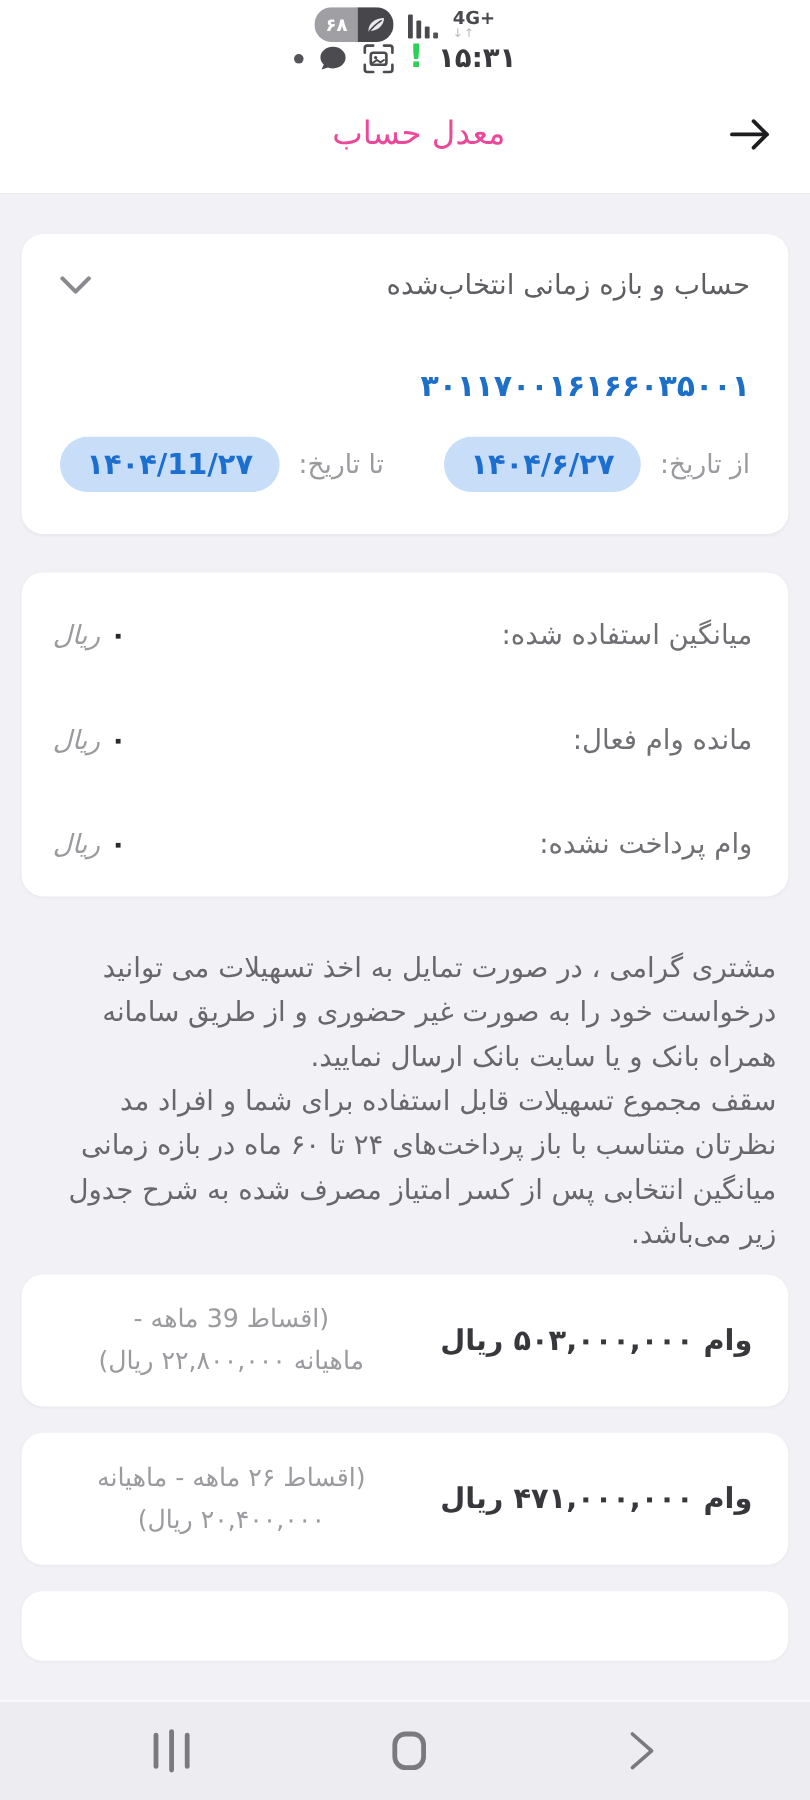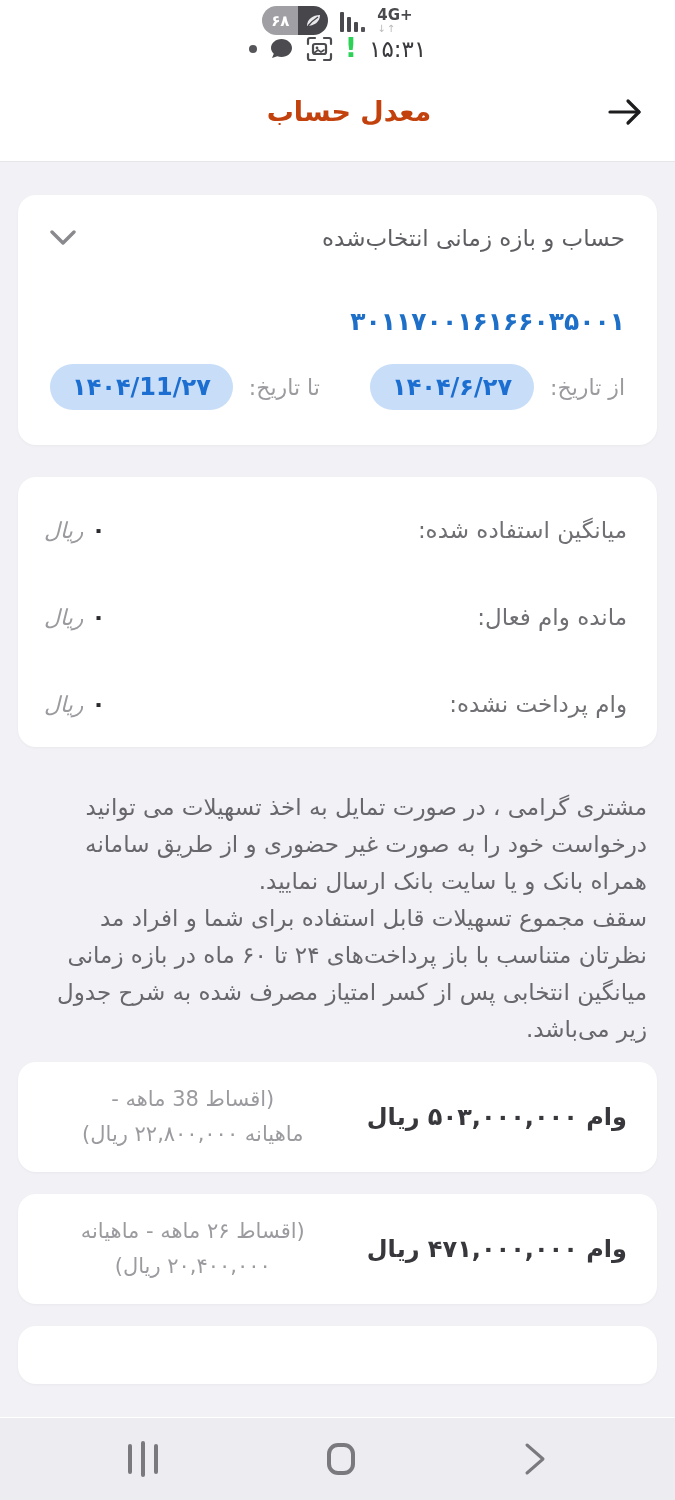--- a/index.html
+++ b/index.html
@@ -36,28 +36,28 @@
   .signal span { width:4px; background:#4a4a4e; border-radius:1px; display:block; }
   .signal span:nth-child(1){height:20px;}
   .signal span:nth-child(2){height:15px;}
   .signal span:nth-child(3){height:10px;}
   .signal span:nth-child(4){height:5px; background:#535357;}
   .net { display:flex; flex-direction:column; align-items:flex-start; line-height:1; }
   .net .g { font-size:15px; font-weight:bold; color:#4a4a4e; }
   .net .arrows { font-size:10px; color:#b9b9bd; margin-top:1px; letter-spacing:1px; }
   .sb-dot { width:8px; height:8px; border-radius:50%; background:#56565a; }
   .excl { color:#2ed158; font-size:27px; font-weight:bold; line-height:1; transform:translateY(-1px); }
-  .clock { font-size:23px; color:#3a3a3e; font-weight:400; direction:rtl; }
+  .clock { font-size:23px; color:#3a3a3e; font-weight:700; direction:rtl; }
   
   .header {
     height:100px; background:#ffffff; position:relative;
     display:flex; align-items:center; justify-content:center;
     border-bottom:1px solid #e6e5e9;
   }
-  .page-title { font-size:27px; font-weight:bold; color:#c2410c;margin-left:23px; }
+  .page-title { font-size:27px; font-weight:normal; color:#ec4899;margin-left:23px; }
   .back-btn {
     position:absolute; left:auto; right:30px; top:50%; transform:translateY(-50%);
     width:40px; height:40px; display:flex; align-items:center; justify-content:center;
     cursor:pointer;
   }
   
   .content {
     background:#f2f1f5; height:1255px; padding:33px 18px 16px 18px; overflow:hidden;
   }
   .card {
@@ -227,21 +227,21 @@
   </div>
 
   <div class="info-text">
     <div>مشتری گرامی ، در صورت تمایل به اخذ تسهیلات می توانید درخواست خود را به صورت غیر حضوری و از طریق سامانه همراه بانک و یا سایت بانک ارسال نمایید.</div>
     <div>سقف مجموع تسهیلات قابل استفاده برای شما و افراد مد نظرتان متناسب با باز پرداخت‌های ۲۴ تا ۶۰ ماه در بازه زمانی میانگین انتخابی پس از کسر امتیاز مصرف شده به شرح جدول زیر می‌باشد.</div>
   </div>
 
   <div class="card loan-card">
     <div class="loan-amount">وام ۵۰۳,۰۰۰,۰۰۰ ریال</div>
     <div class="loan-installment-wrap">
-      <div class="loan-installment">(اقساط 38 ماهه - ماهیانه ۲۲,۸۰۰,۰۰۰ ریال)</div>
+      <div class="loan-installment">(اقساط 39 ماهه - ماهیانه ۲۲,۸۰۰,۰۰۰ ریال)</div>
     </div>
   </div>
 
   <div class="card loan-card">
     <div class="loan-amount">وام ۴۷۱,۰۰۰,۰۰۰ ریال</div>
     <div class="loan-installment-wrap">
       <div class="loan-installment">(اقساط ۲۶ ماهه - ماهیانه ۲۰,۴۰۰,۰۰۰ ریال)</div>
     </div>
   </div>
 

